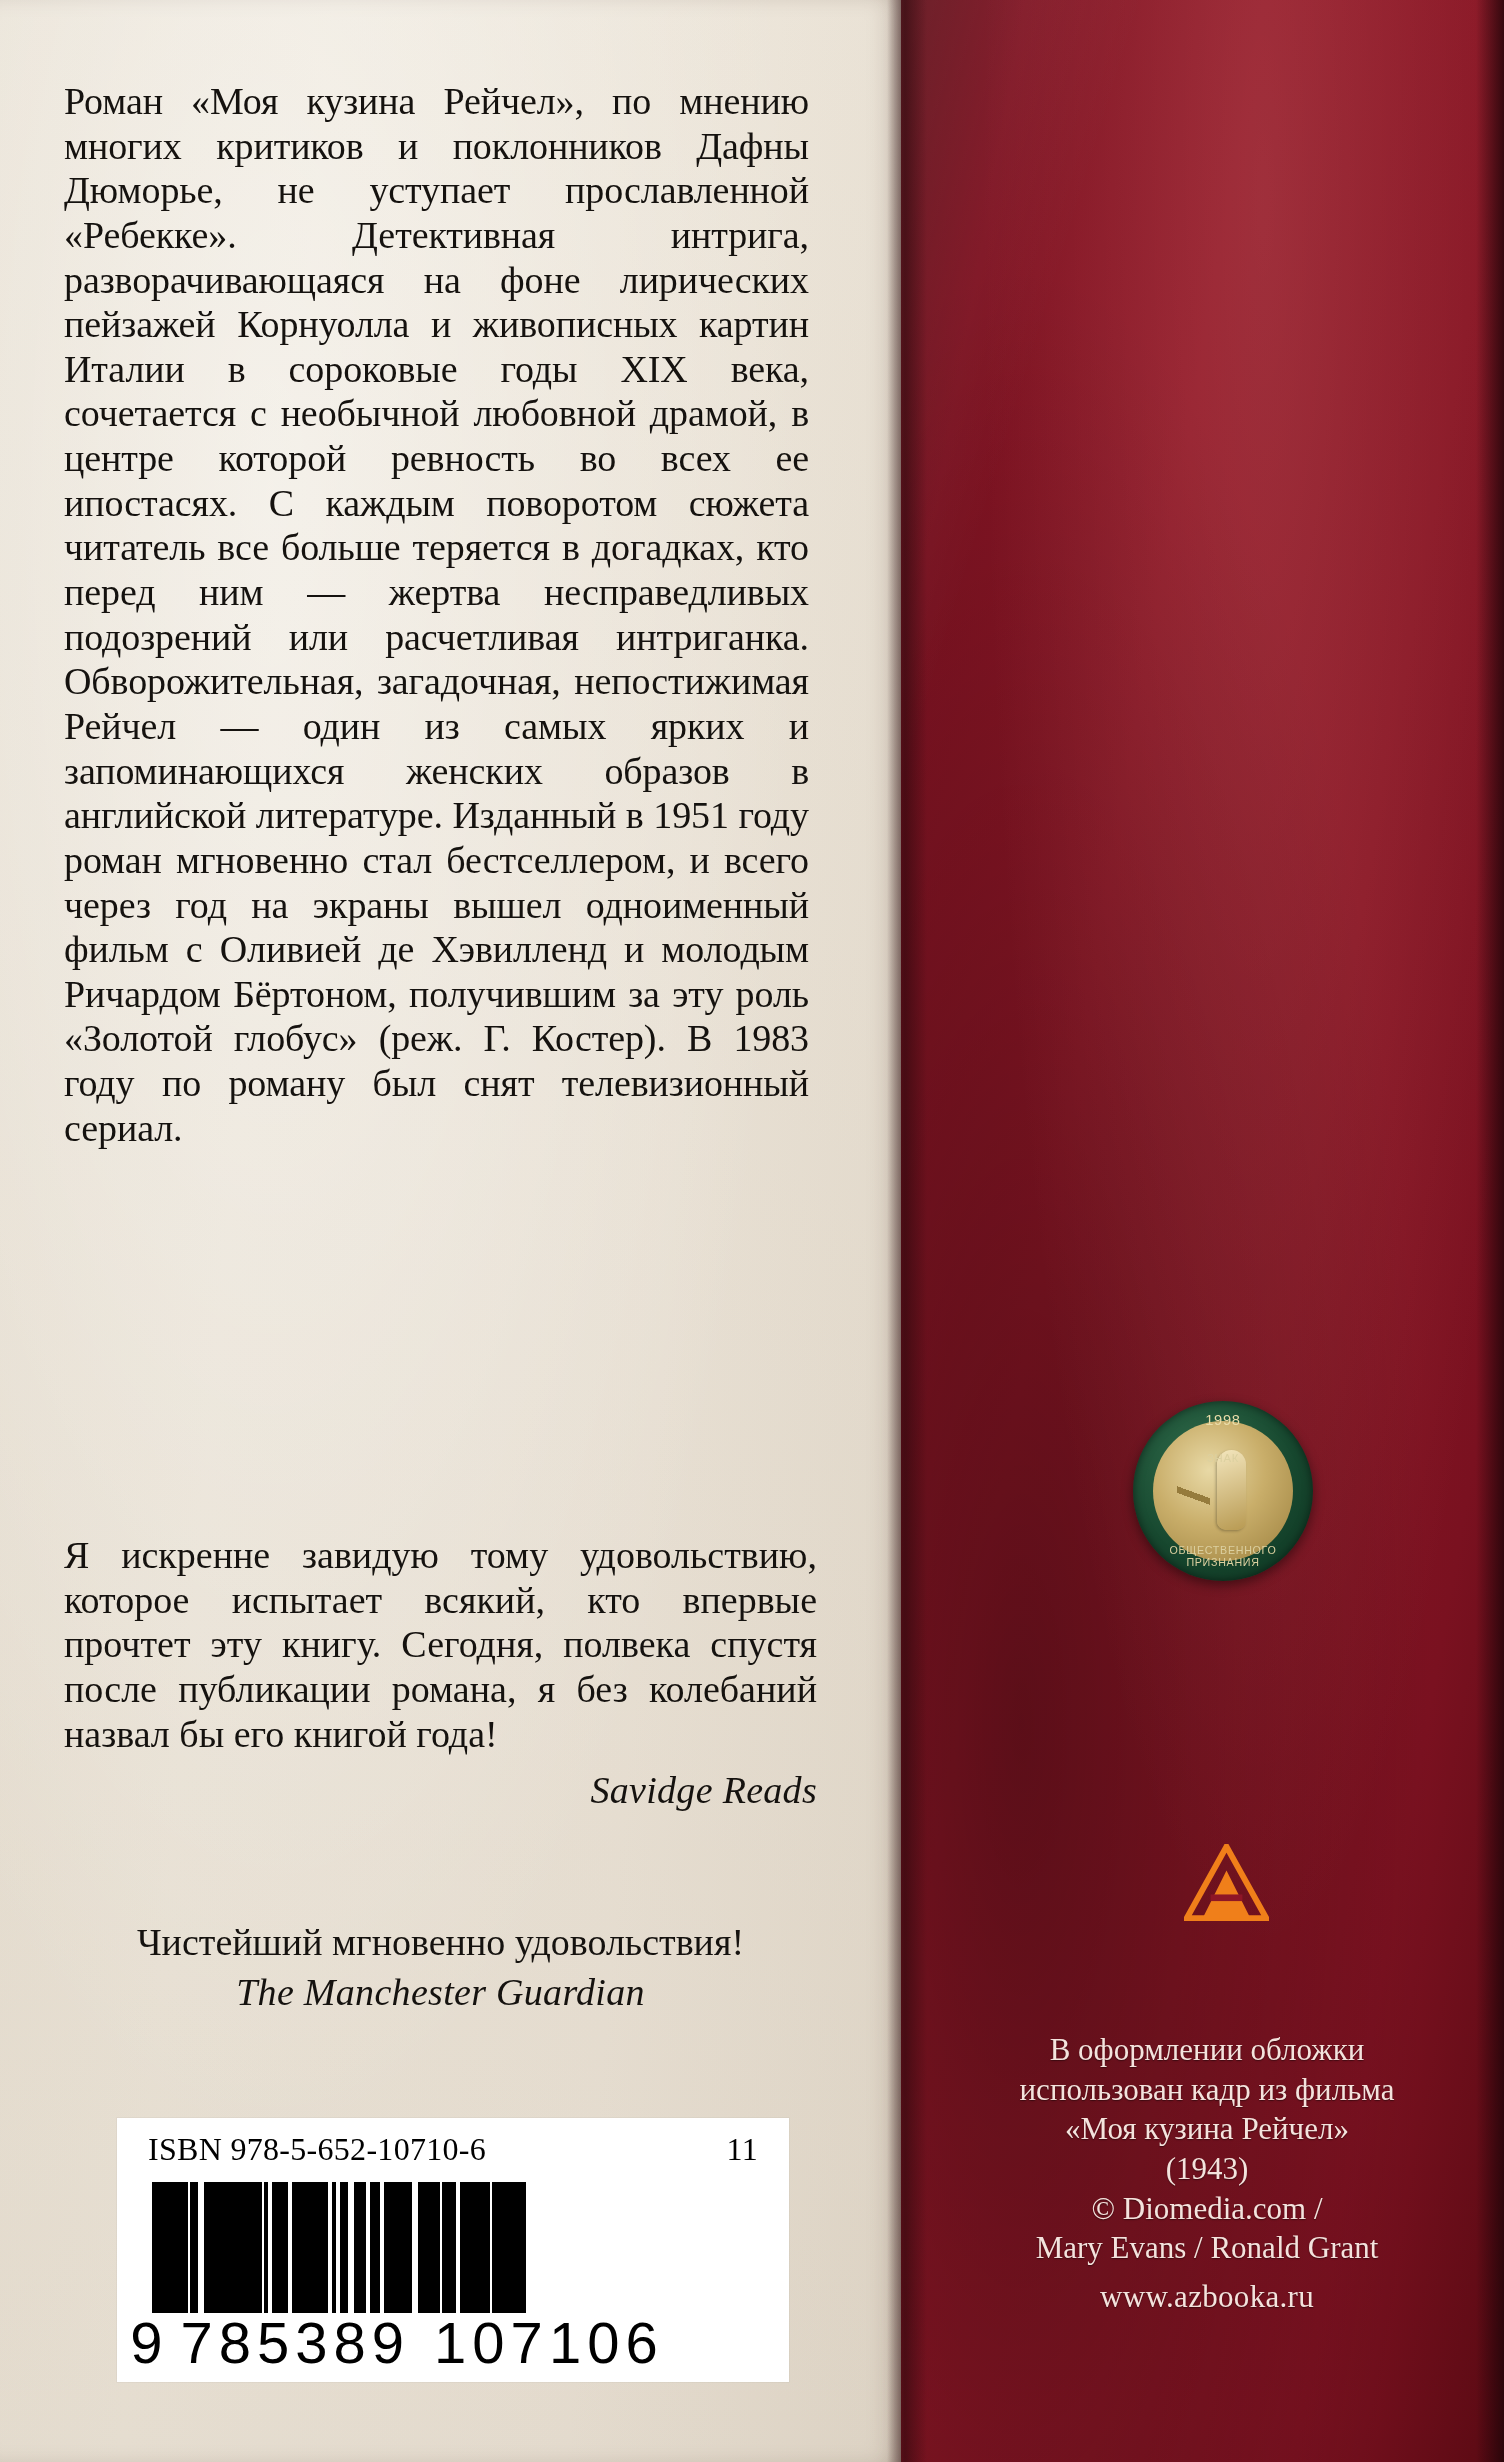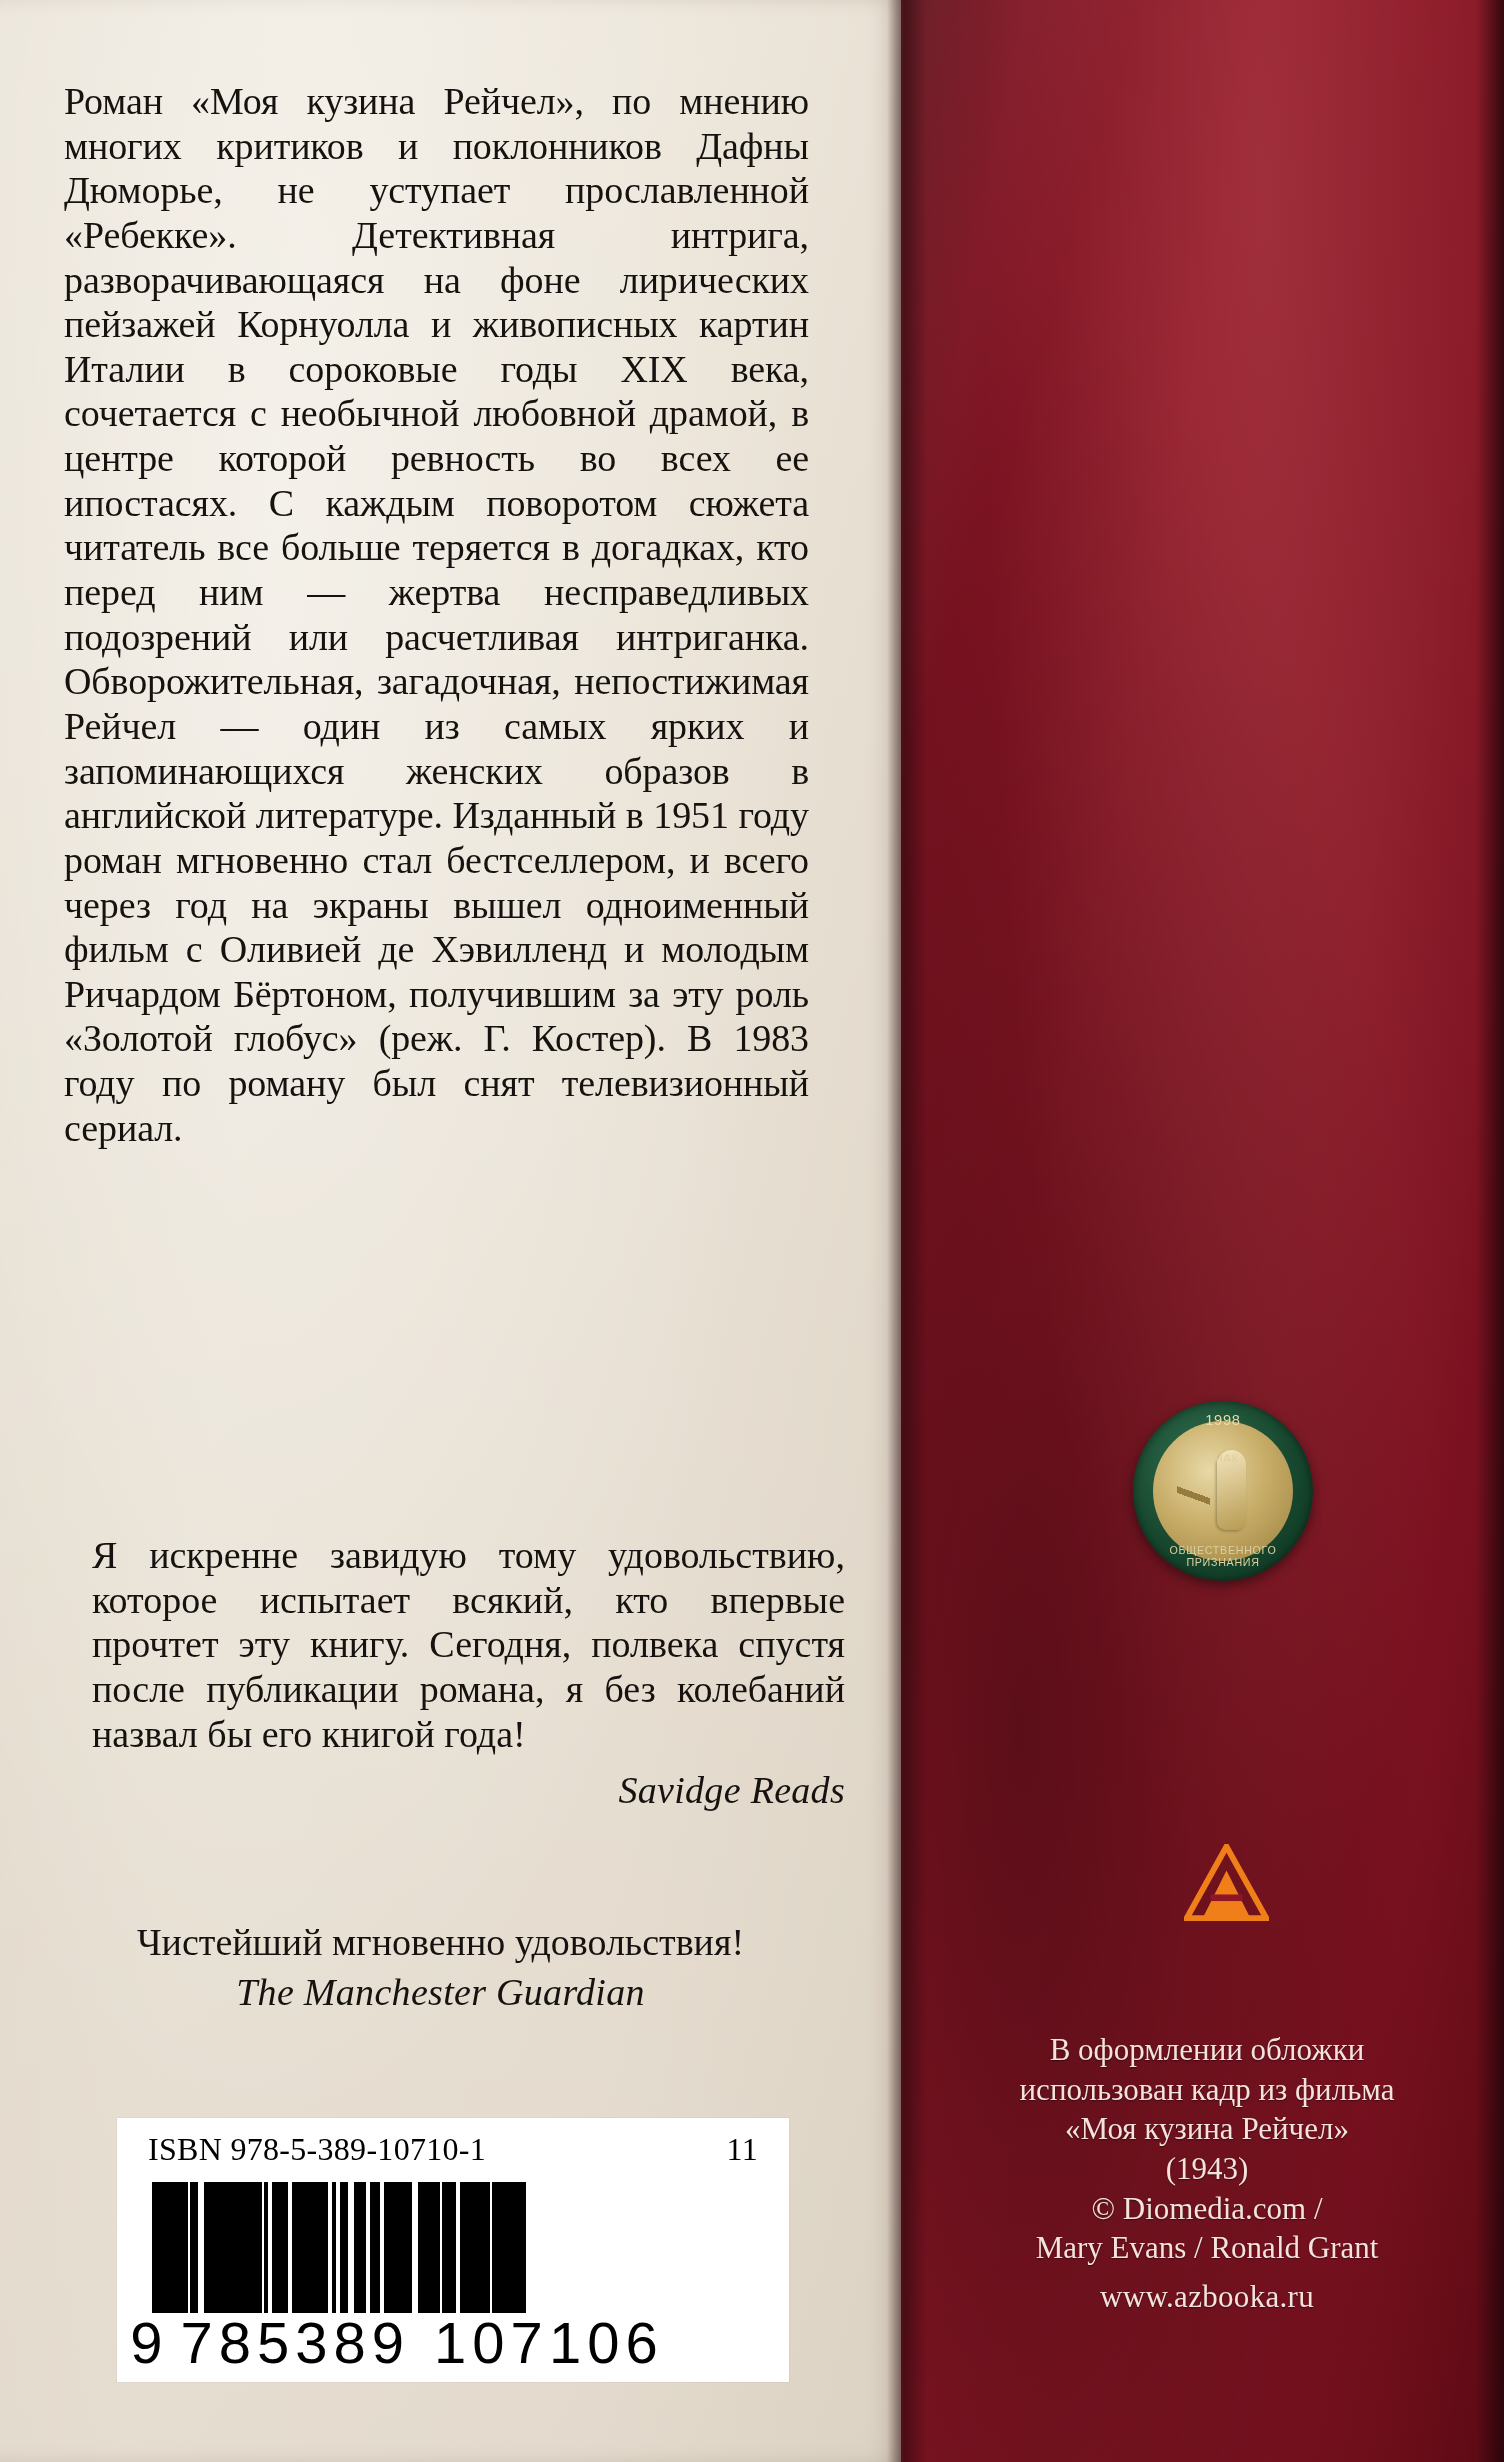--- a/index.html
+++ b/index.html
@@ -62,21 +62,20 @@
   .quote-block {
     position: absolute;
     left: 64px;
     top: 1533px;
     width: 753px;
     color: #15120f;
     font-size: 38px;
     line-height: 1.175;
     text-align: justify;
     z-index: 2;
-    margin-left: 28px;
   }
   .attrib {
     display: block;
     text-align: right;
     font-style: italic;
     font-size: 38px;
     margin-top: 12px;
     letter-spacing: 0.3px;
   }
   .praise-block {
@@ -290,21 +289,21 @@
     <span class="attrib">Savidge Reads</span>
   </div>
 
   <div class="praise-block">
     <span>Чистейший мгновенно удовольствия!</span>
     <span class="attrib">The Manchester Guardian</span>
   </div>
 
   <div class="barcode-box">
     <div class="isbn-row">
-      <span>ISBN 978-5-389-10710-1</span>
+      <span>ISBN 978-5-652-10710-6</span>
       <span>11</span>
     </div>
     <div class="bars" id="bars">
         <span style="width: 4px; background: rgb(0, 0, 0);"></span>
         <span style="width: 4px; background: rgb(0, 0, 0);"></span>
         <span style="width: 6px; background: rgb(0, 0, 0);"></span>
         <span style="width: 4px; background: rgb(0, 0, 0);"></span>
         <span style="width: 4px; background: rgb(0, 0, 0);"></span>
         <span style="width: 6px; background: rgb(0, 0, 0);"></span>
         <span style="width: 2px; background: rgb(0, 0, 0);"></span>

